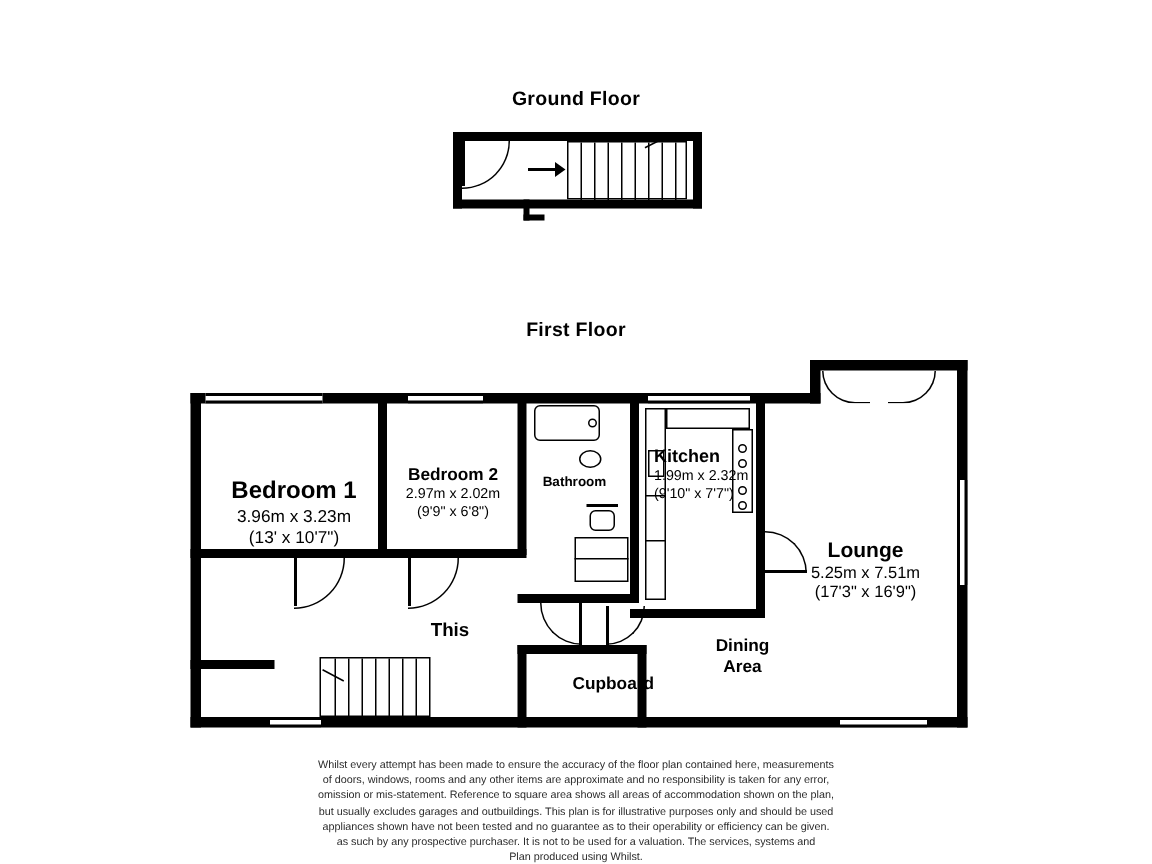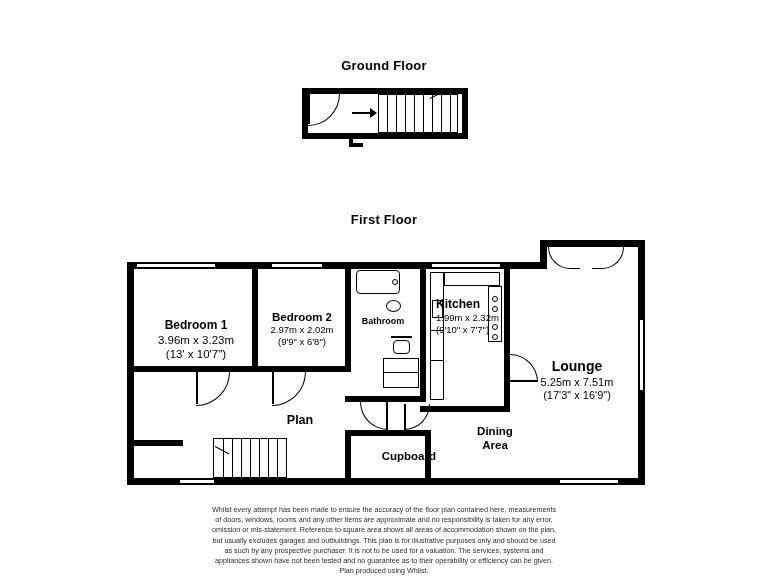--- a/index.html
+++ b/index.html
@@ -244,21 +244,21 @@
     <div class="fixture" style="left:488px; top:286px; width:14px; height:56px;"></div>
     <div class="fixture round" style="left:492px; top:296px; width:6px; height:6px;"></div>
     <div class="fixture round" style="left:492px; top:306px; width:6px; height:6px;"></div>
     <div class="fixture round" style="left:492px; top:324px; width:6px; height:6px;"></div>
     <div class="fixture round" style="left:492px; top:334px; width:6px; height:6px;"></div>
     <div class="fixture" style="left:432px; top:300px; width:11px; height:18px;"></div>
     <div class="thin" style="left:430px; top:330px; width:14px; height:1.2px;"></div>
     <div class="thin" style="left:430px; top:360px; width:14px; height:1.2px;"></div>
 
     <div class="room-label" style="left:134px; top:318px; width:124px; font-size:12.5px;">
-      <span class="room-name" style="font-size:12px;">Bedroom 1</span>
+      <span class="room-name" style="font-size:16px;">Bedroom 1</span>
       <span class="room-dim" style="font-size:11.5px;">3.96m x 3.23m</span>
       <span class="room-dim" style="font-size:11.5px;">(13' x 10'7")</span>
     </div>
 
     <div class="room-label" style="left:252px; top:310px; width:100px; font-size:10px;">
       <span class="room-name" style="font-size:11.5px;">Bedroom 2</span>
       <span class="room-dim" style="font-size:9.5px;">2.97m x 2.02m</span>
       <span class="room-dim" style="font-size:9.5px;">(9'9" x 6'8")</span>
     </div>
 
@@ -272,37 +272,37 @@
       <span class="room-dim" style="font-size:9.5px;">(9'10" x 7'7")</span>
     </div>
 
     <div class="room-label" style="left:512px; top:358px; width:130px; font-size:11px;">
       <span class="room-name" style="font-size:14px;">Lounge</span>
       <span class="room-dim" style="font-size:11px;">5.25m x 7.51m</span>
       <span class="room-dim" style="font-size:11px;">(17'3" x 16'9")</span>
     </div>
 
     <div class="room-label" style="left:268px; top:413px; width:64px; font-size:12px;">
-      <span class="room-name" style="font-size:12.5px;">Plan</span>
+      <span class="room-name" style="font-size:12.5px;">This</span>
     </div>
 
     <div class="room-label" style="left:340px; top:449px; width:96px; font-size:11px;text-align:right;">
       <span class="room-name" style="font-size:11.5px;">Cupboard</span>
     </div>
 
     <div class="room-label" style="left:455px; top:424px; width:80px; font-size:11px;">
       <span class="room-name" style="font-size:11.5px;">Dining</span>
       <span class="room-name" style="font-size:11.5px;">Area</span>
     </div>
 
   </div>
 
   <div id="disclaimer">
     <div>Whilst every attempt has been made to ensure the accuracy of the floor plan contained here, measurements</div>
     <div>of doors, windows, rooms and any other items are approximate and no responsibility is taken for any error,</div>
     <div>omission or mis-statement. Reference to square area shows all areas of accommodation shown on the plan,</div>
     <div>but usually excludes garages and outbuildings. This plan is for illustrative purposes only and should be used</div>
+    <div>appliances shown have not been tested and no guarantee as to their operability or efficiency can be given.</div>
     <div>as such by any prospective purchaser. It is not to be used for a valuation. The services, systems and</div>
-    <div>appliances shown have not been tested and no guarantee as to their operability or efficiency can be given.</div>
     <div>Plan produced using Whilst.</div>
   </div>
 
 </div>
 
 </body></html>

